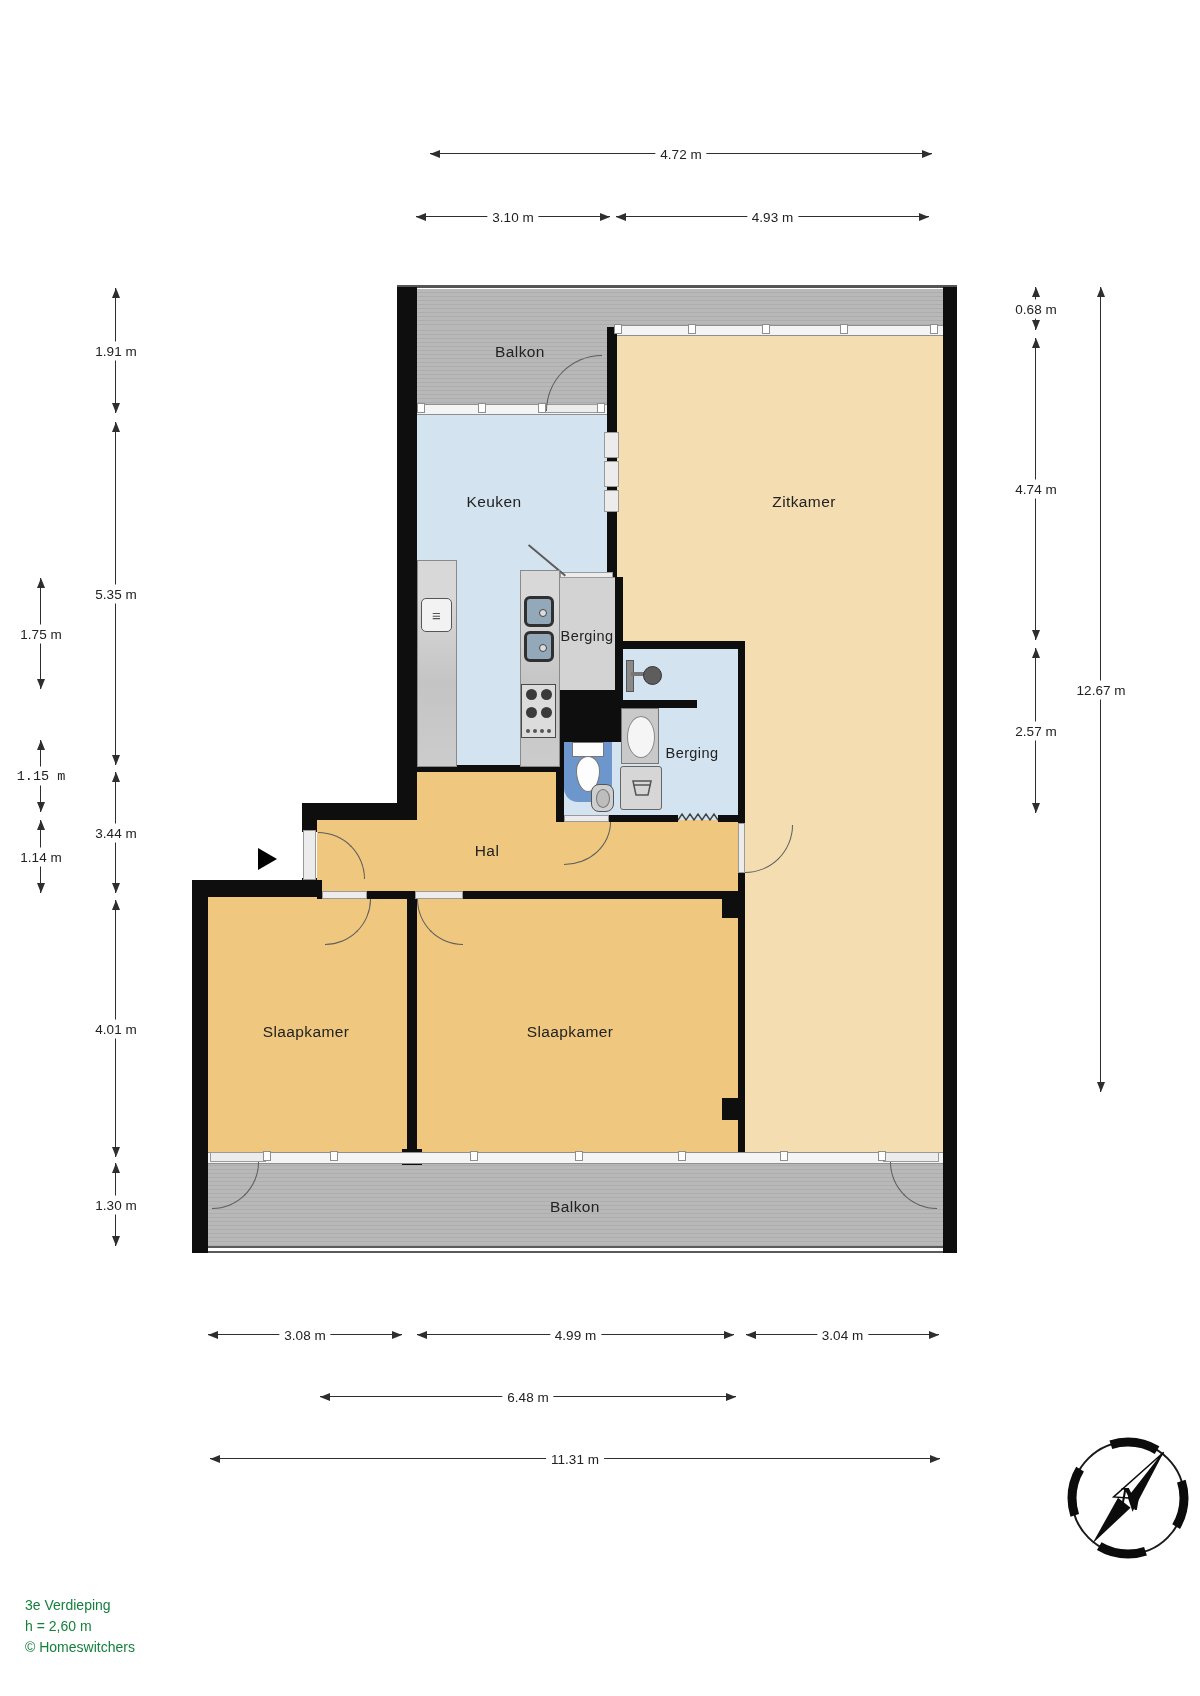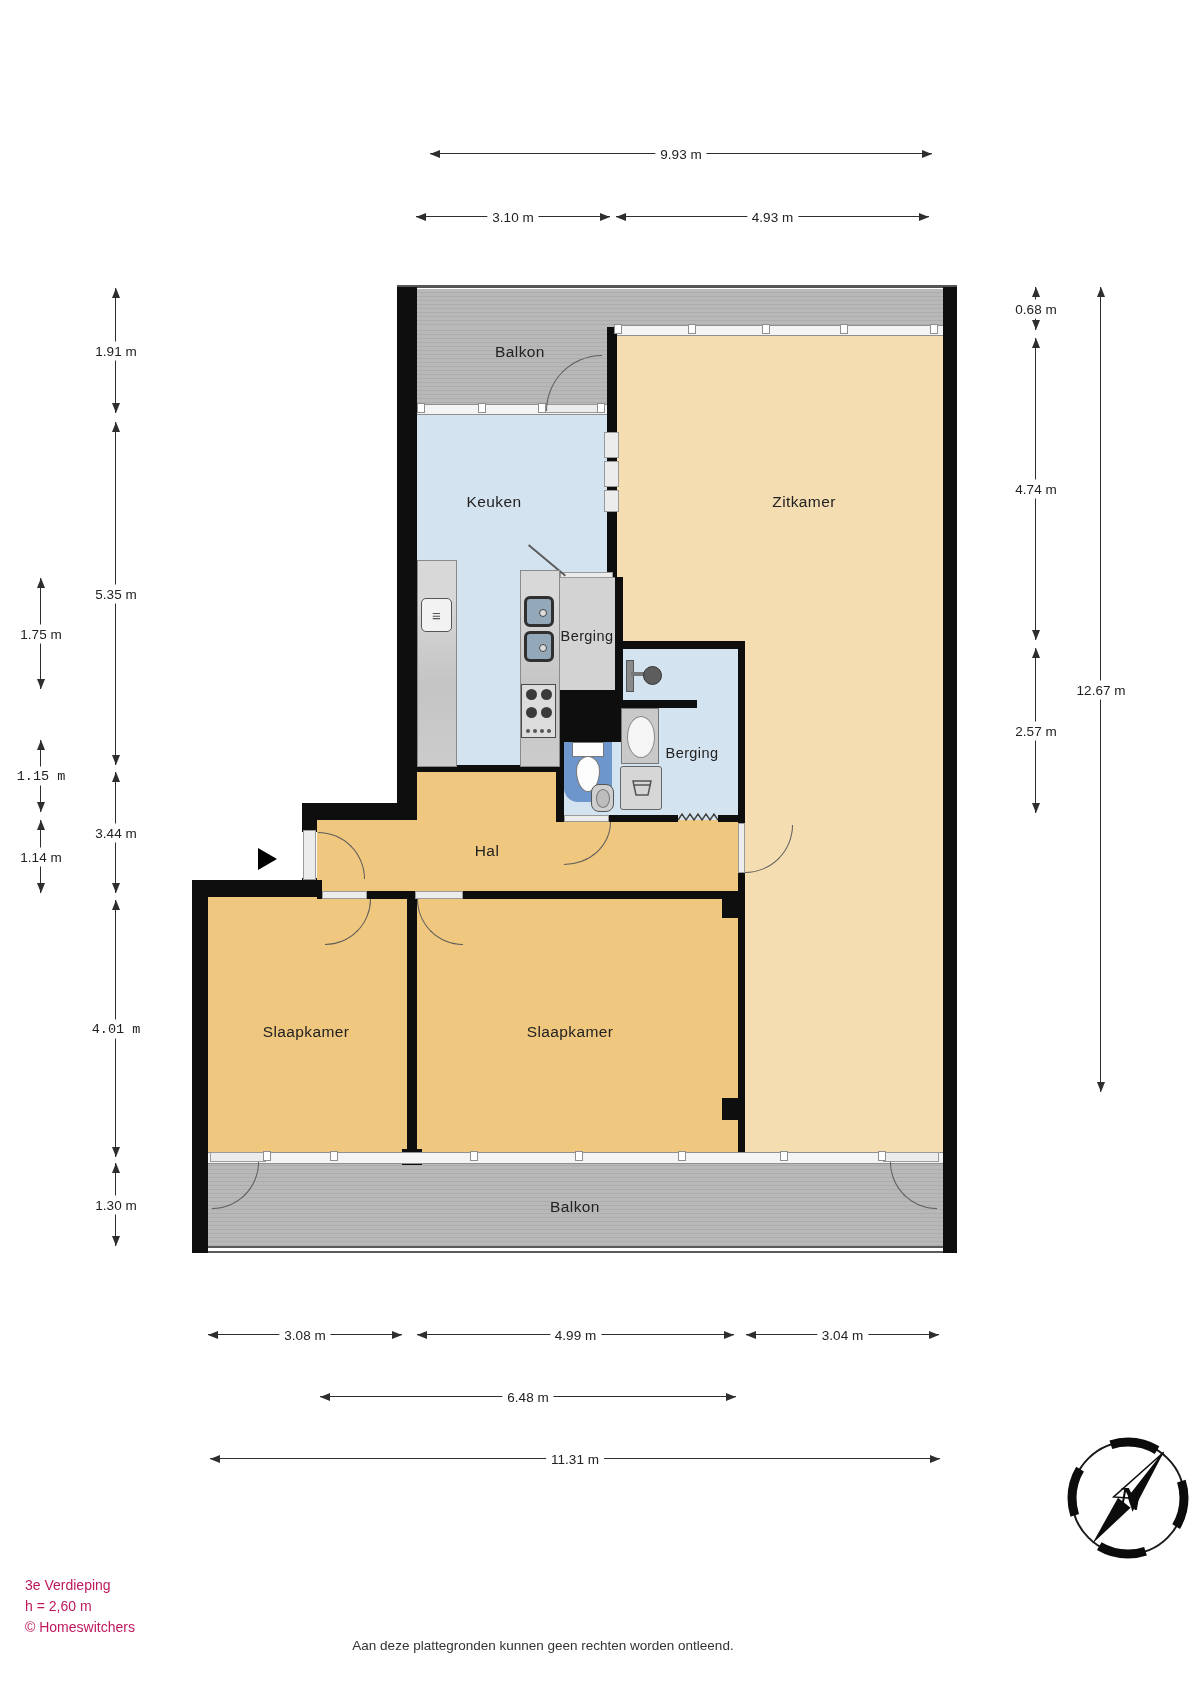--- a/index.html
+++ b/index.html
@@ -49,21 +49,21 @@
   .av.down{border-top:10px solid #2e2e2e;bottom:0;left:-4px;}
   
   .fixture{position:absolute;box-sizing:border-box;}
   .burner{position:absolute;border-radius:50%;background:#3a3a3a;}
   .knob{position:absolute;border-radius:50%;background:#555;}
   .sink{position:absolute;box-sizing:border-box;background:#93a9ba;border:3px solid #303030;border-radius:6px;}
   .sink .drain{position:absolute;right:4px;top:50%;width:6px;height:6px;margin-top:-3px;
                border-radius:50%;background:#dcdcdc;border:1px solid #444;}
   .entr-arrow{position:absolute;width:0;height:0;border-top:11px solid transparent;
               border-bottom:11px solid transparent;border-left:19px solid #000;}
-  .footer{position:absolute;font-size:14px;color:#be185d;line-height:21px;}
+  .footer{position:absolute;font-size:14px;color:#15803d;line-height:21px;margin-top:20px;}
   .disclaimer{position:absolute;font-size:13.5px;color:#333;text-align:center;}
 </style>
 </head>
 <body>
 
 <div id="canvas">
 
   <div class="room balkon" style="left:417px;top:289px;width:526px;height:38px;"></div>
   <div class="room balkon" style="left:417px;top:327px;width:190px;height:86px;"></div>
   <div class="room blue" style="left:417px;top:413px;width:190px;height:352px;"></div>
@@ -208,21 +208,21 @@
   <div class="rlabel" style="left:587px;top:636px;font-size:14.5px;">Berging</div>
   <div class="rlabel" style="left:692px;top:753px;font-size:14.5px;">Berging</div>
   <div class="rlabel" style="left:487px;top:851px;">Hal</div>
   <div class="rlabel" style="left:306px;top:1032px;">Slaapkamer</div>
   <div class="rlabel" style="left:570px;top:1032px;">Slaapkamer</div>
   <div class="rlabel" style="left:575px;top:1207px;">Balkon</div>
 
   <div class="dimh" style="left:430px;top:153px;width:502px;">
     <span class="ah left"></span>
       <span class="ah right"></span>
-    <span class="dimlbl">9.93 m</span>
+    <span class="dimlbl">4.72 m</span>
   </div>
   <div class="dimh" style="left:416px;top:216px;width:194px;text-align:center;">
     <span class="ah left"></span>
       <span class="ah right"></span>
     <span class="dimlbl">3.10 m</span>
   </div>
   <div class="dimh" style="left:616px;top:216px;width:313px;">
     <span class="ah left"></span>
       <span class="ah right"></span>
     <span class="dimlbl">4.93 m</span>
@@ -236,21 +236,21 @@
   <div class="dimv" style="left:115px;top:422px;height:343px;">
     <span class="av up"></span>
       <span class="av down"></span>
     <span class="dimlblv">5.35 m</span>
   </div>
   <div class="dimv" style="left:115px;top:772px;height:121px;">
     <span class="av up"></span>
       <span class="av down"></span>
     <span class="dimlblv">3.44 m</span>
   </div>
-  <div class="dimv" style="left:115px;top:900px;height:257px;font-family:Liberation Mono, monospace;">
+  <div class="dimv" style="left:115px;top:900px;height:257px;">
     <span class="av up"></span>
       <span class="av down"></span>
     <span class="dimlblv">4.01 m</span>
   </div>
   <div class="dimv" style="left:115px;top:1163px;height:83px;">
     <span class="av up"></span>
       <span class="av down"></span>
     <span class="dimlblv">1.30 m</span>
   </div>
 
@@ -326,15 +326,14 @@
       <polygon points="66,124 74,72 58,72" fill="#0c0c0c"></polygon>
     </g>
     <text x="56" y="78" font-family="Liberation Serif, serif" font-style="italic" font-weight="bold" font-size="34" fill="#0c0c0c">N</text>
   </svg>
 
   <div class="footer" style="left:25px;top:1575px;">
     <div>3e Verdieping</div>
     <div>h = 2,60 m</div>
     <div>© Homeswitchers</div>
   </div>
-  <div class="disclaimer" style="left:210px;top:1638px;width:666px;">Aan deze plattegronden kunnen geen rechten worden ontleend.</div>
 
 </div>
 
 </body></html>

